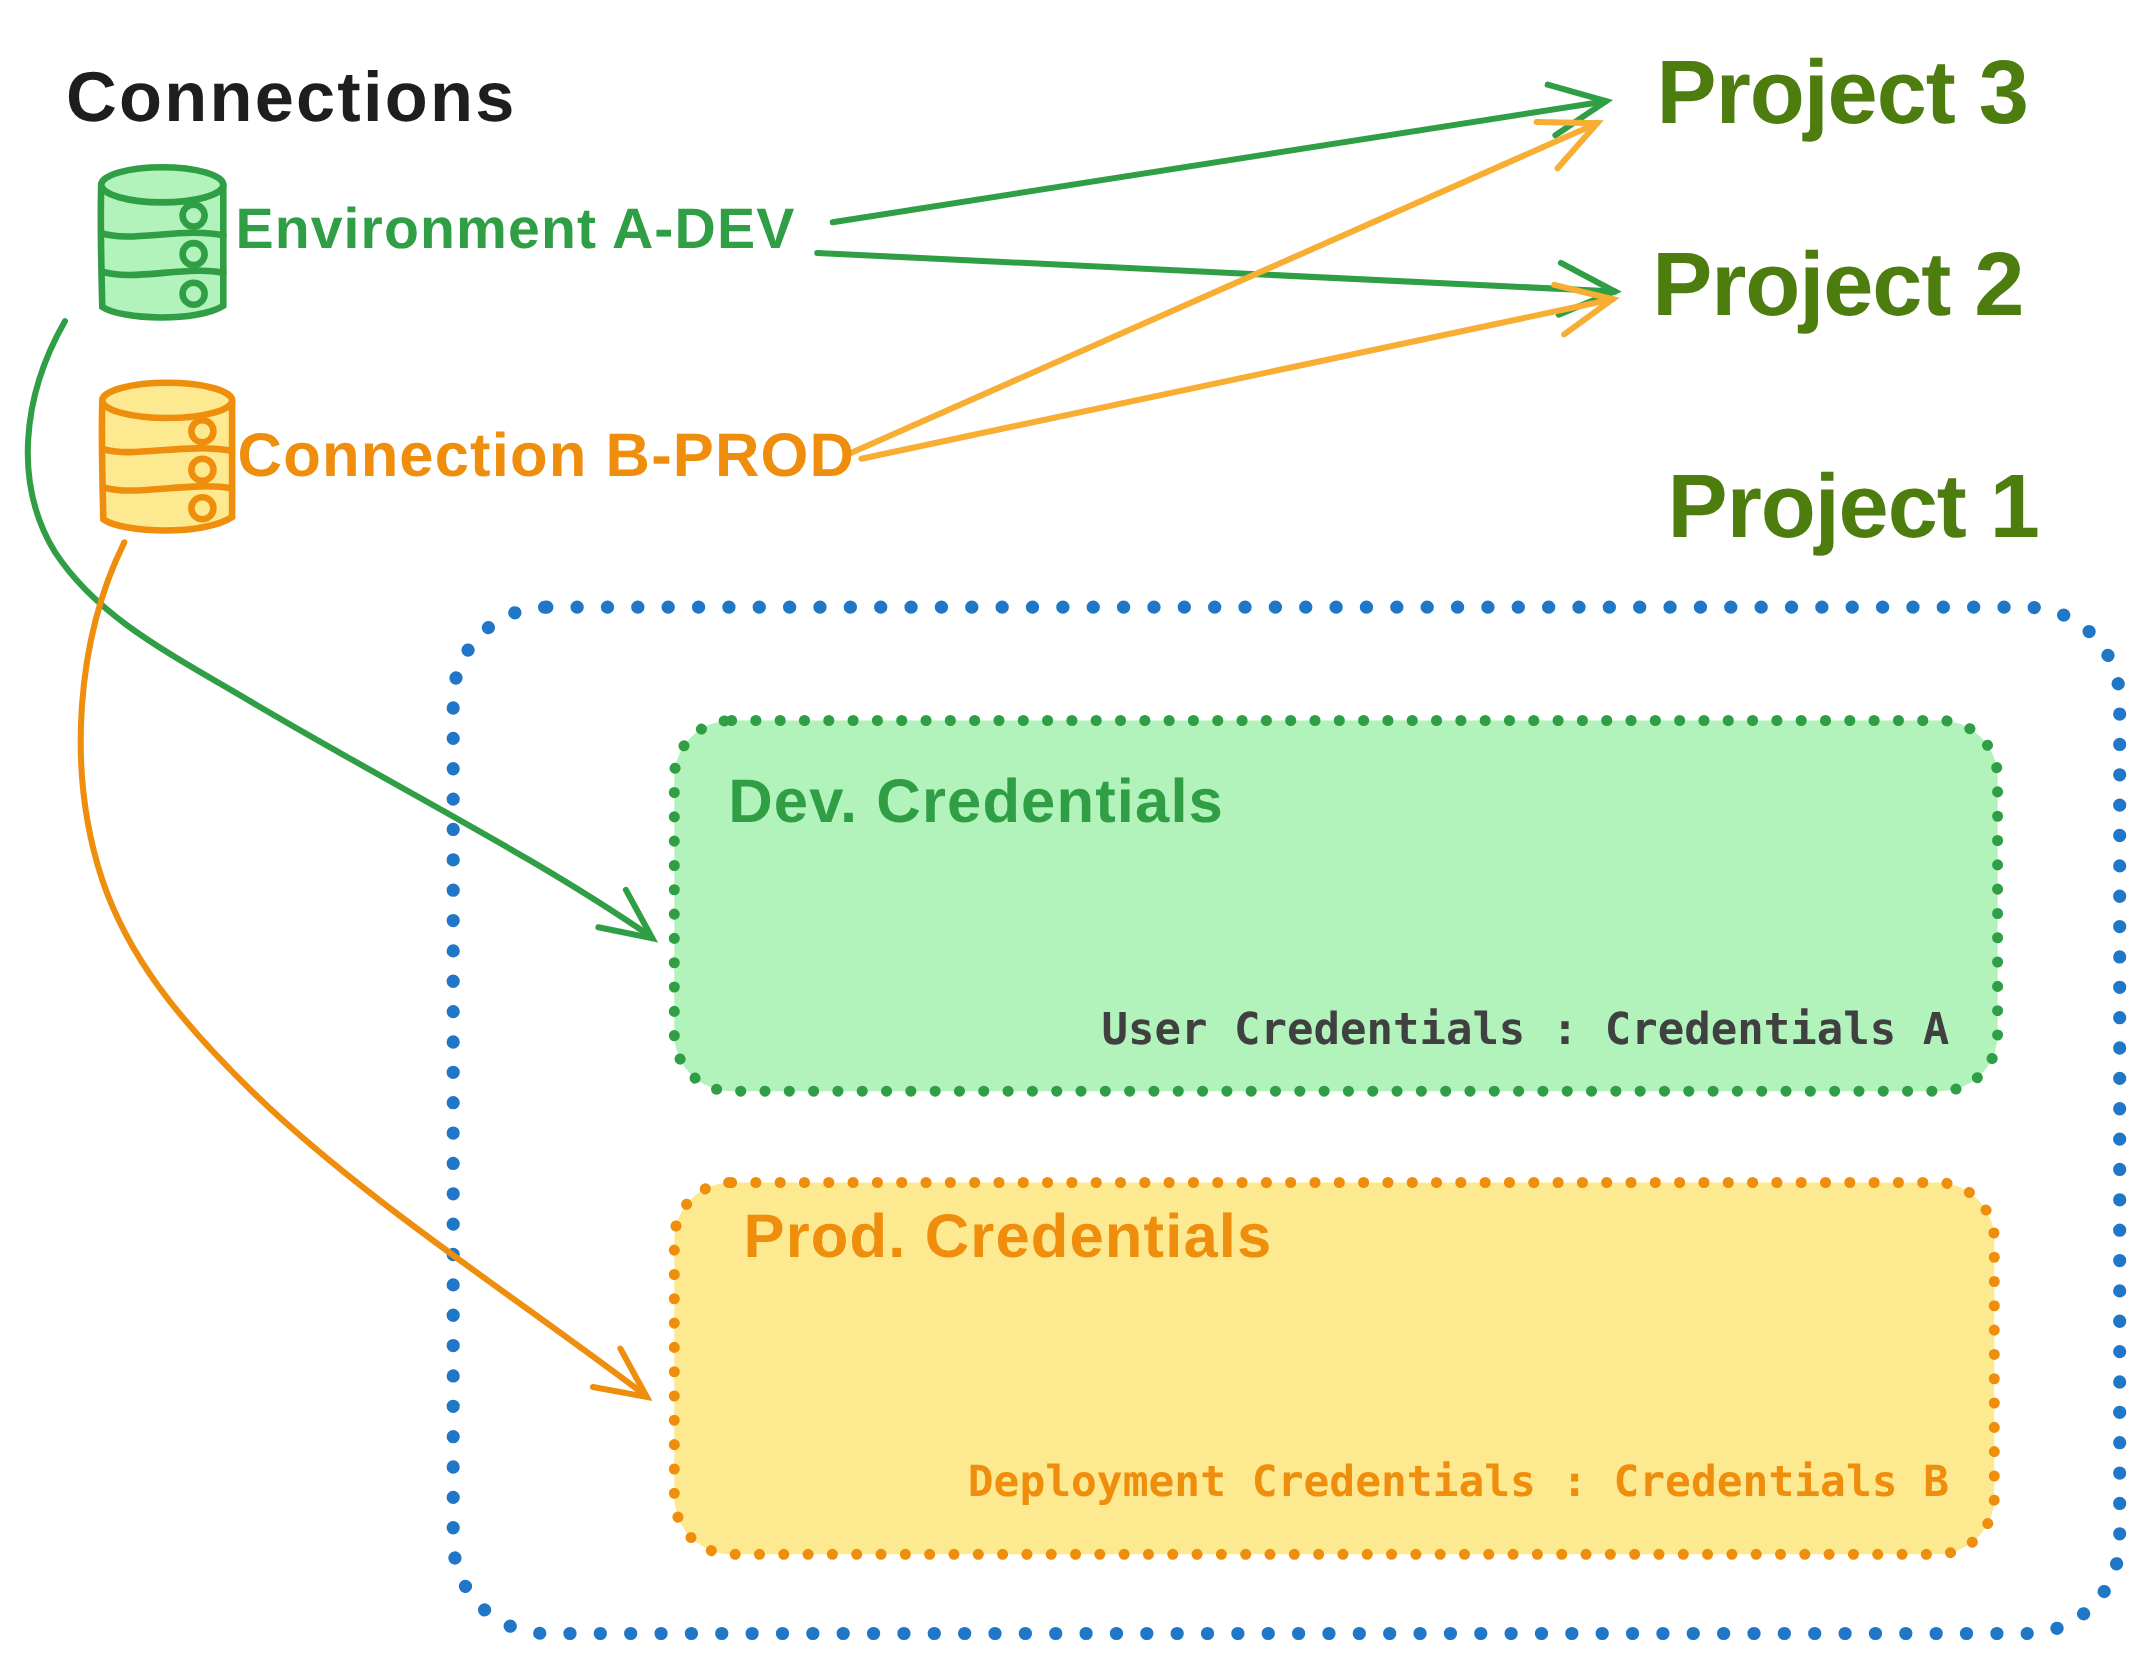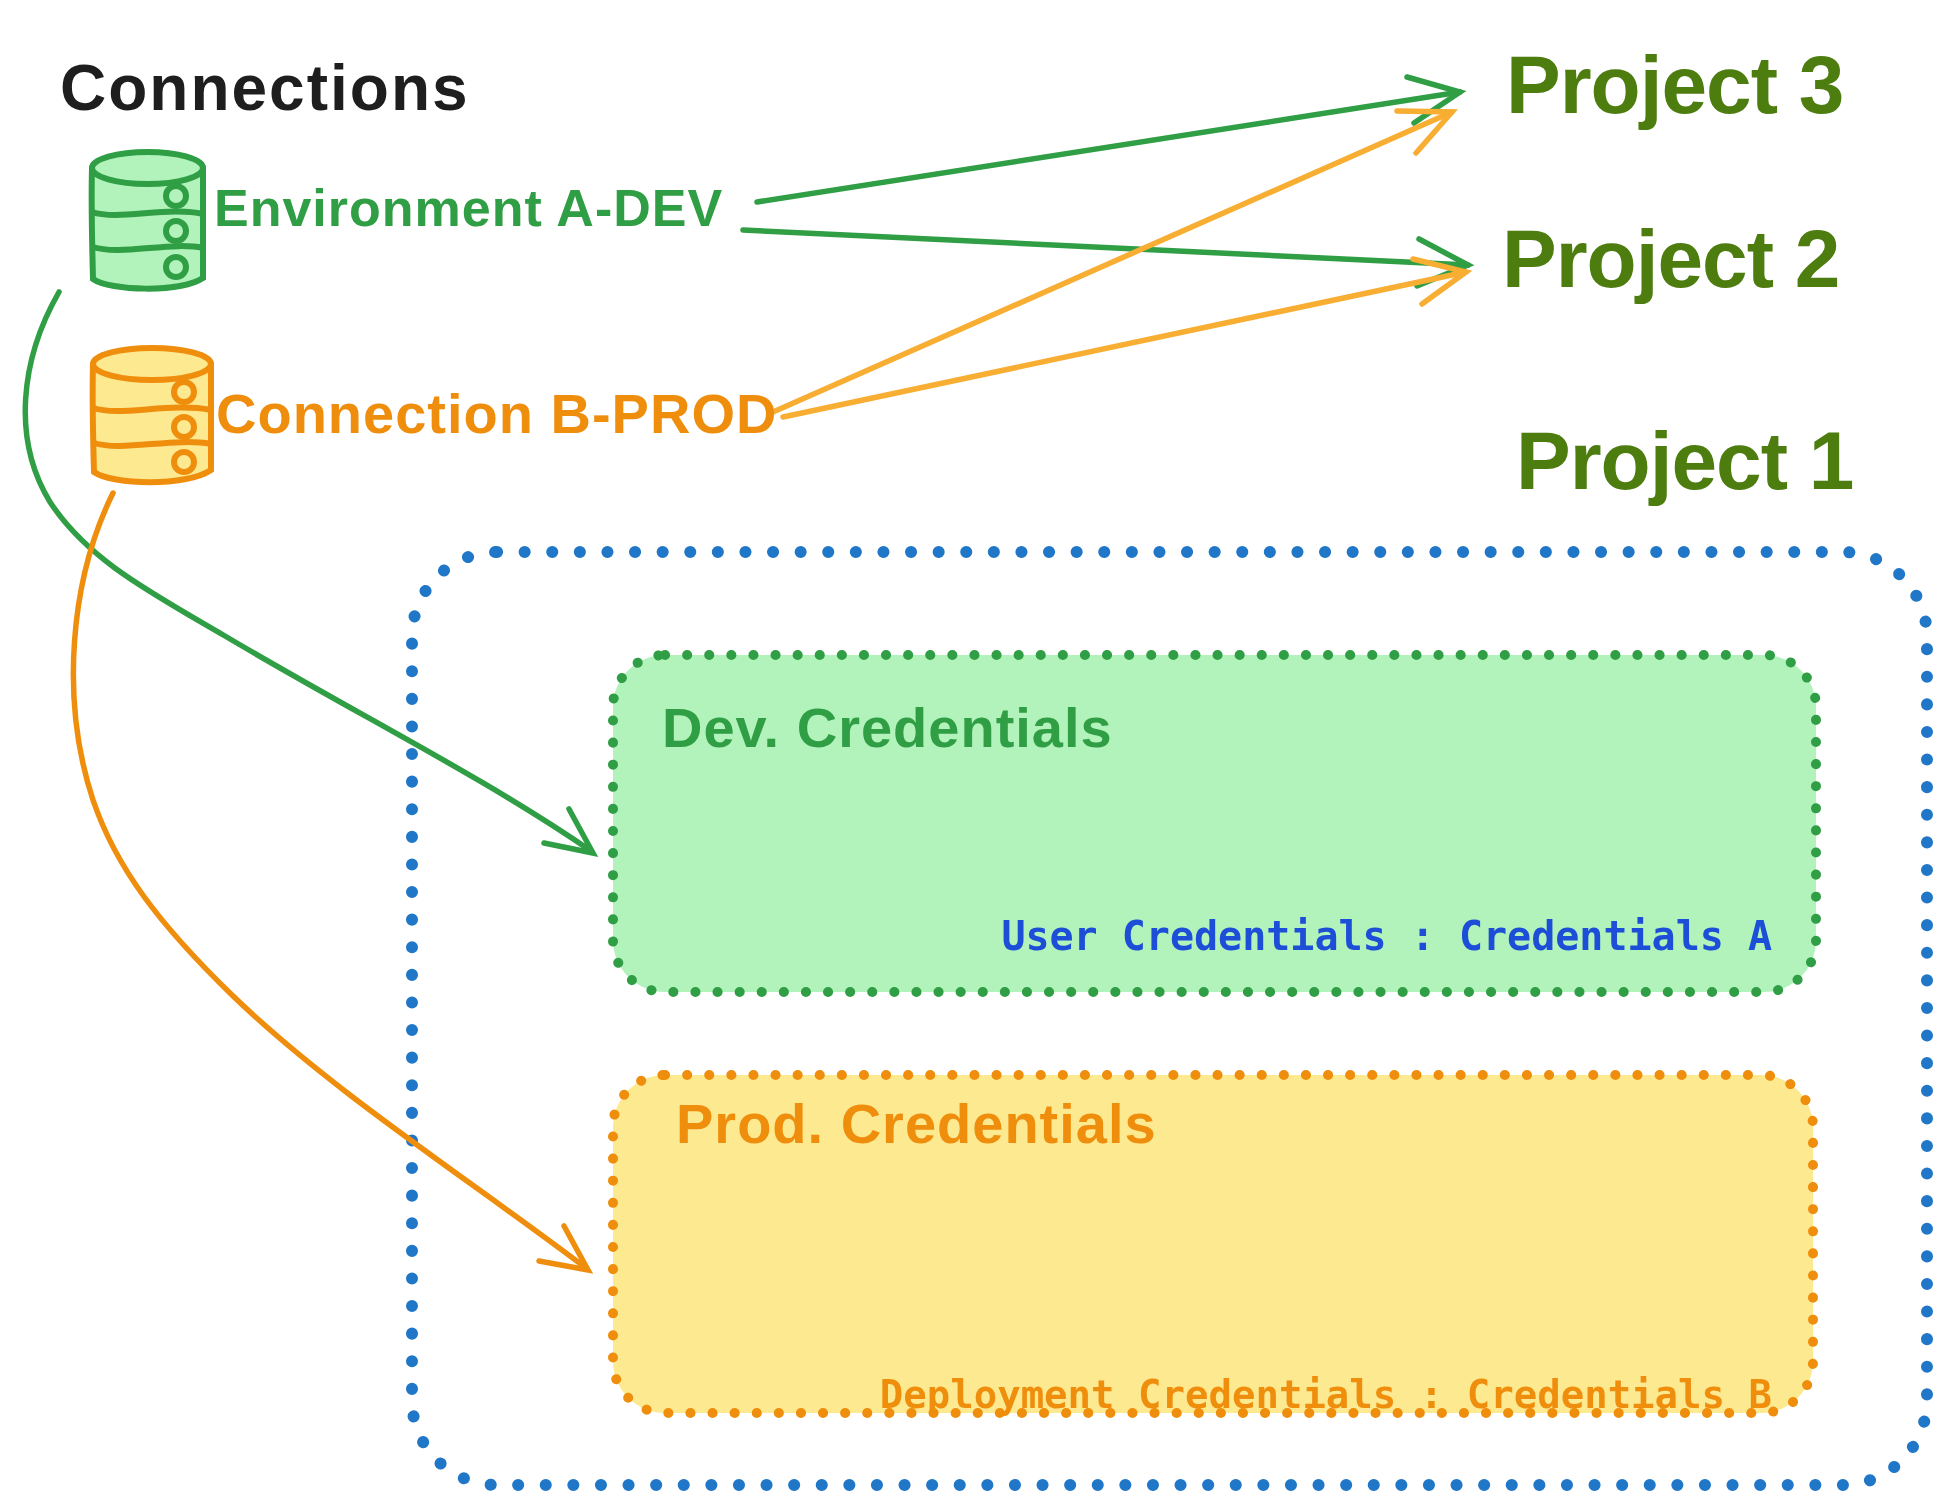--- a/index.html
+++ b/index.html
@@ -12,22 +12,22 @@
   .conn-a{left:214px;top:182px;font-size:52px;color:#2f9e44;letter-spacing:1px;}
   .conn-b{left:216px;top:386px;font-size:56px;color:#ef8e0d;letter-spacing:1px;}
   .proj{font-size:82px;color:#4d7c0f;letter-spacing:-1px;}
   .p3{left:1506px;top:44px;}
   .p2{left:1502px;top:218px;}
   .p1{left:1516px;top:420px;}
   .env-title{font-size:56px;letter-spacing:1px;}
   .dev-title{left:662px;top:700px;color:#2f9e44;}
   .prod-title{left:676px;top:1096px;color:#ef8e0d;}
   .cred{font-family:"DejaVu Sans Mono",monospace;font-weight:bold;text-align:right;}
-  .dev-cred{right:176px;top:916px;font-size:40px;color:#1d4ed8;}
-  .prod-cred{right:176px;top:1328px;font-size:39px;color:#ef8e0d;margin-top:47px;}
+  .dev-cred{right:176px;top:916px;font-size:40px;color:#404040;}
+  .prod-cred{right:176px;top:1328px;font-size:39px;color:#ef8e0d;}
 </style>
 </head>
 <body>
 
 <div id="canvas">
 
   <svg id="shapes" viewBox="0 0 1948 1506">
 
     <rect x="412" y="552" width="1515" height="933" rx="85" fill="none" stroke-width="12" stroke-linecap="round" stroke-dasharray="0.1 27.5" stroke="#2076c7"></rect>
 

